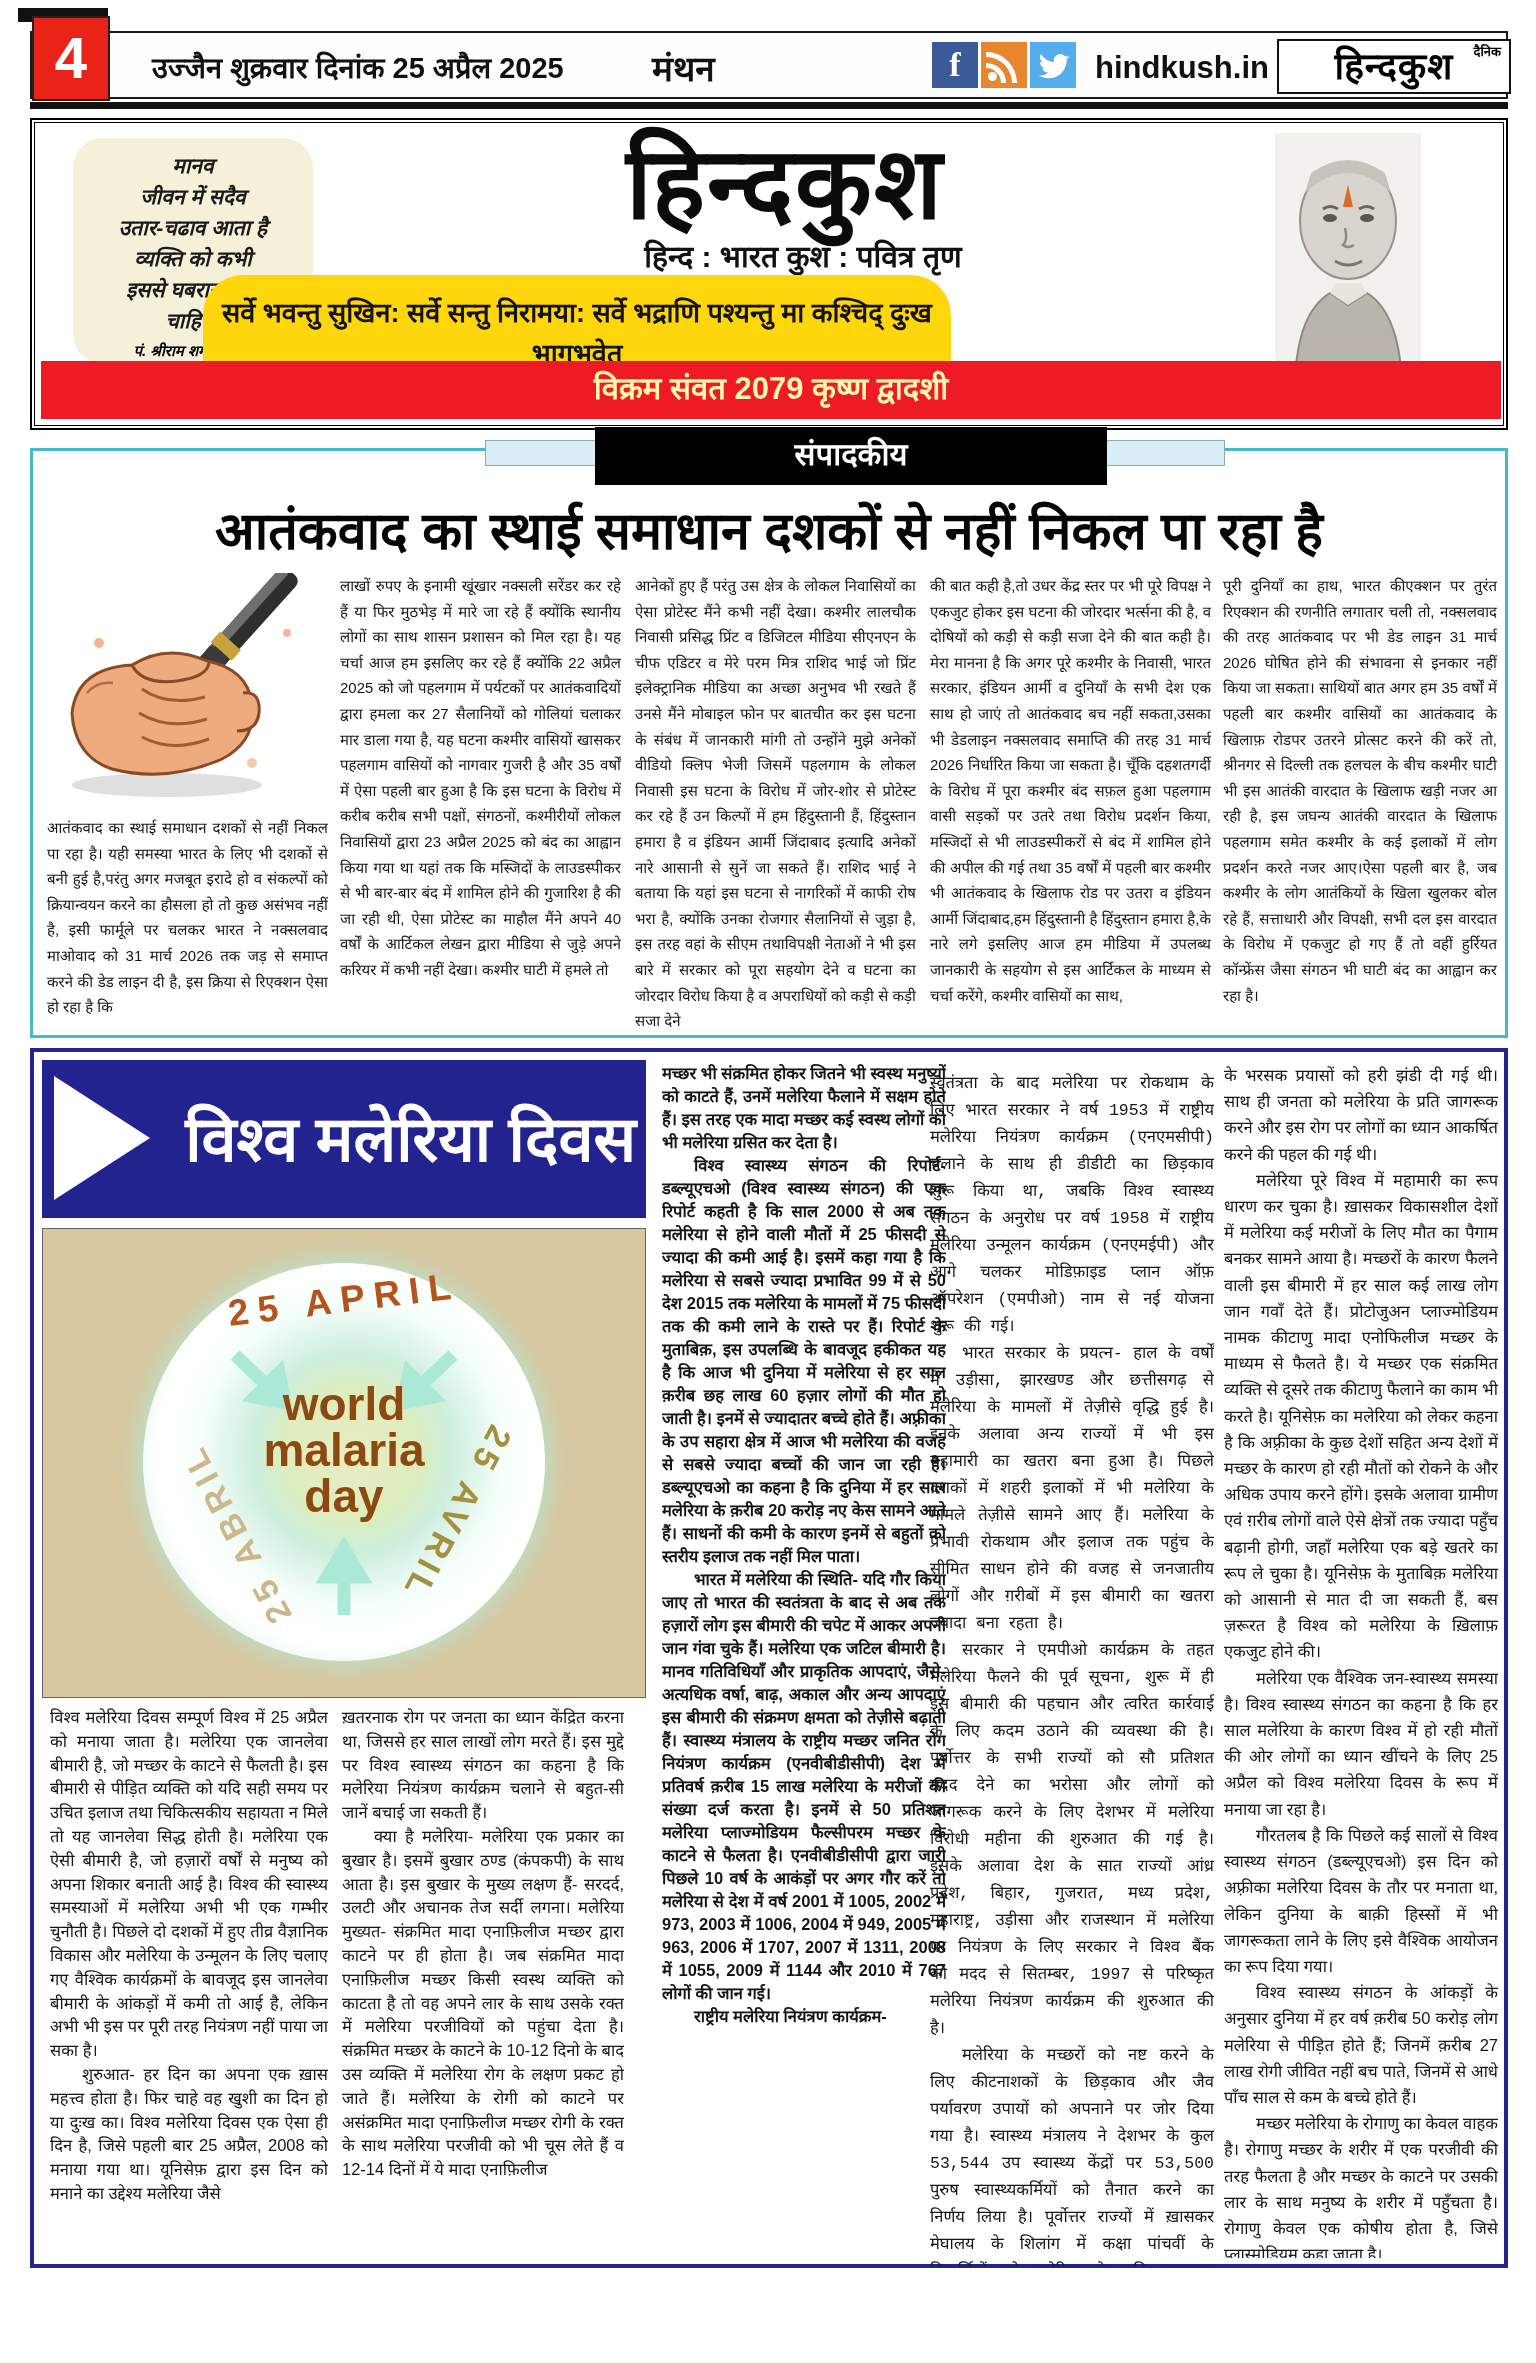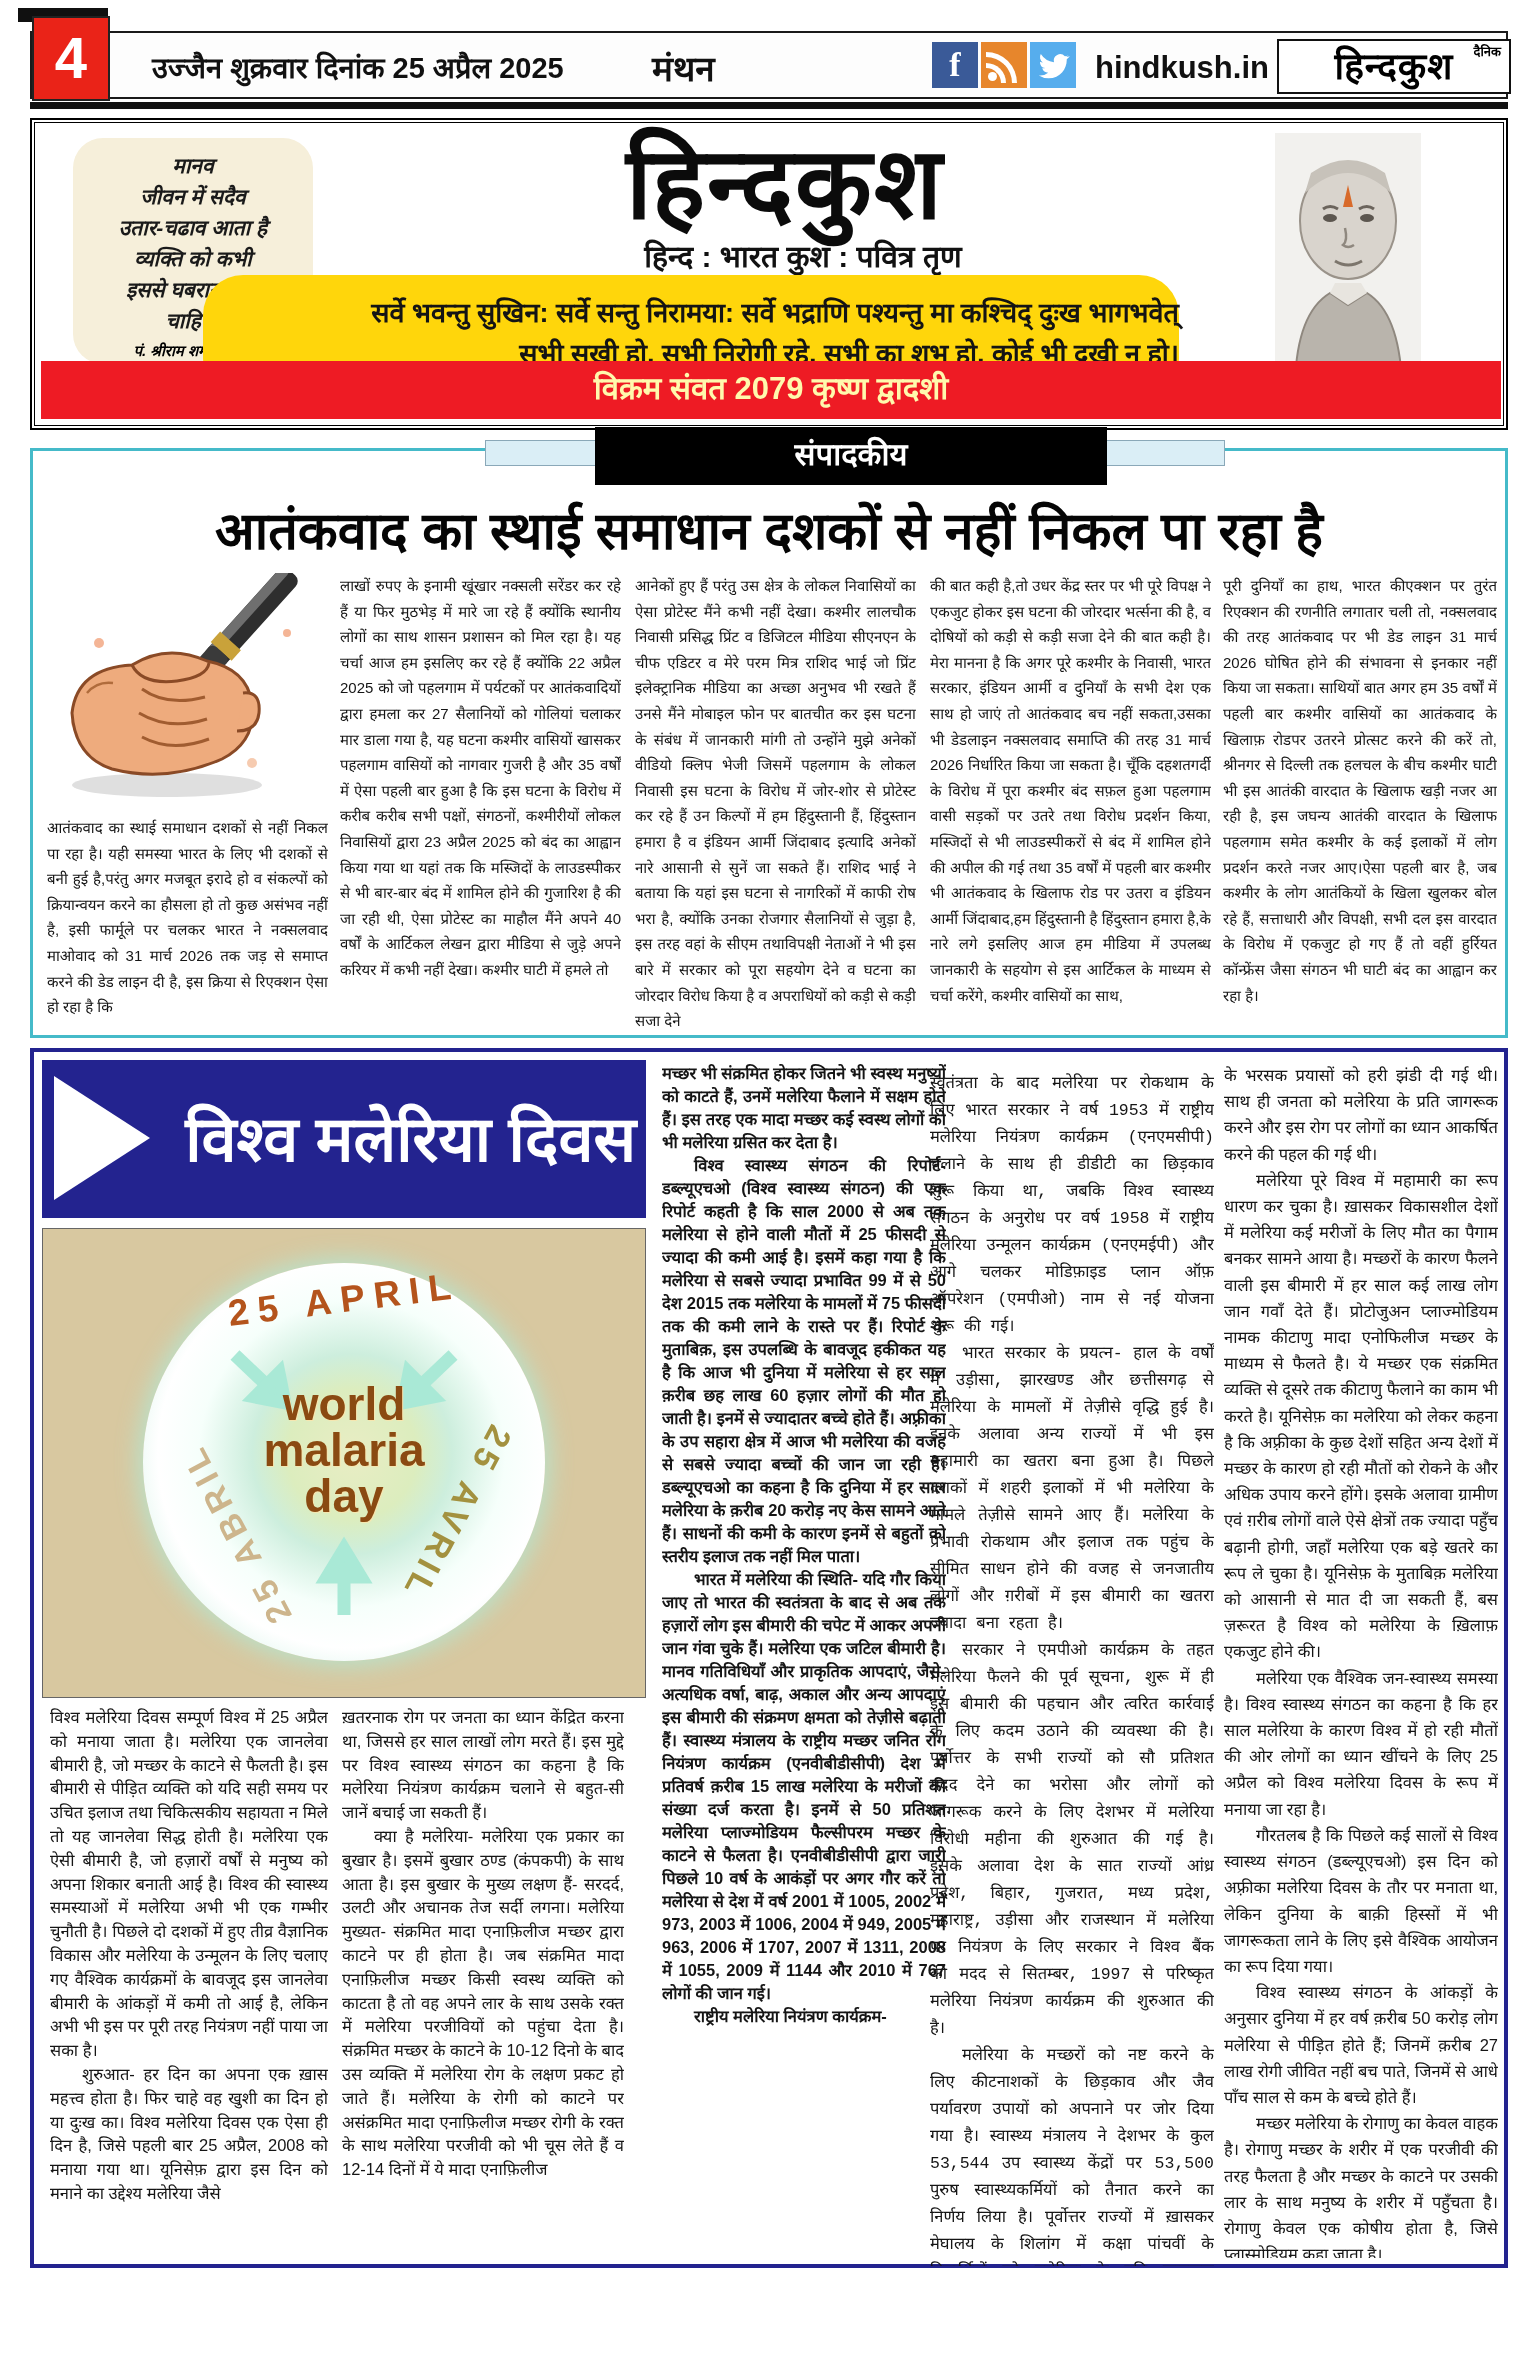--- a/index.html
+++ b/index.html
@@ -31,22 +31,22 @@
   
   .masthead { position:absolute; left:30px; top:118px; width:1478px; height:312px; border:2px solid #000; }
   .masthead-in { position:absolute; left:2px; top:2px; right:2px; bottom:2px; border:1px solid #000; }
   .quote-box { position:absolute; left:38px; top:15px; width:240px; height:226px; background:#f6efda; border-radius:30px;
                text-align:center; padding-top:12px;font-style:italic; }
   .quote-box .ql { font-size:21px; font-weight:bold; line-height:31px; color:#1a1a1a; }
   .quote-box .qa { font-size:15px; font-weight:bold; margin-top:4px; }
   .m-logo { position:absolute; left:330px; top:-12px; width:840px; text-align:center; font-size:100px; font-weight:900;
             color:#0b0b0b; letter-spacing:2px; }
   .m-tagline { position:absolute; left:388px; top:112px; width:760px; text-align:center; font-size:30px; font-weight:bold; color:#111; }
-  .shloka { position:absolute; left:168px; top:152px; width:976px; height:124px; background:#ffd60b; border-radius:40px;
-            text-align:right; font-size:27px; font-weight:bold; line-height:41px; padding-top:18px; color:#141414; }
+  .shloka { position:absolute; left:168px; top:152px; width:748px; height:124px; background:#ffd60b; border-radius:40px;
+            text-align:center; font-size:27px; font-weight:bold; line-height:41px; padding-top:18px; color:#141414; }
   .portrait { position:absolute; left:1240px; top:10px; width:146px; height:250px; }
   .date-band { position:absolute; left:6px; top:238px; width:1460px; height:58px; background:#ee1b24; text-align:center; }
   .date-band span { font-size:31px; font-weight:bold; color:#fff9ad; line-height:56px; }
 
   
   .editorial { position:absolute; left:30px; top:448px; width:1478px; height:590px; border:3px solid #45bac9; background:#fff; }
   .ed-tab { position:absolute; top:-11px; width:122px; height:26px; background:#daeef6; border:1px solid #8aa8b8; }
   .ed-tab.l { left:452px; } .ed-tab.r { left:1070px; }
   .ed-label { position:absolute; left:562px; top:-24px; width:512px; height:58px; background:#000; color:#fff;
               font-size:31px; font-weight:bold; text-align:center; line-height:56px; }

